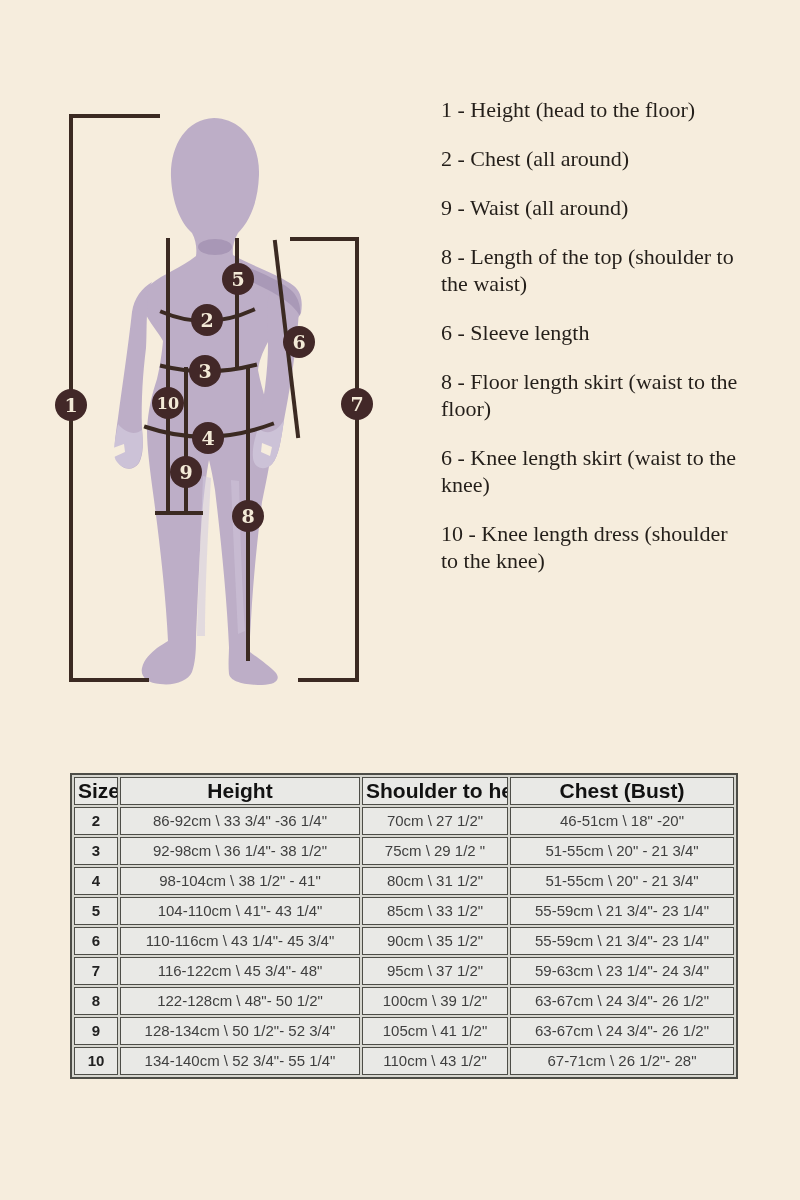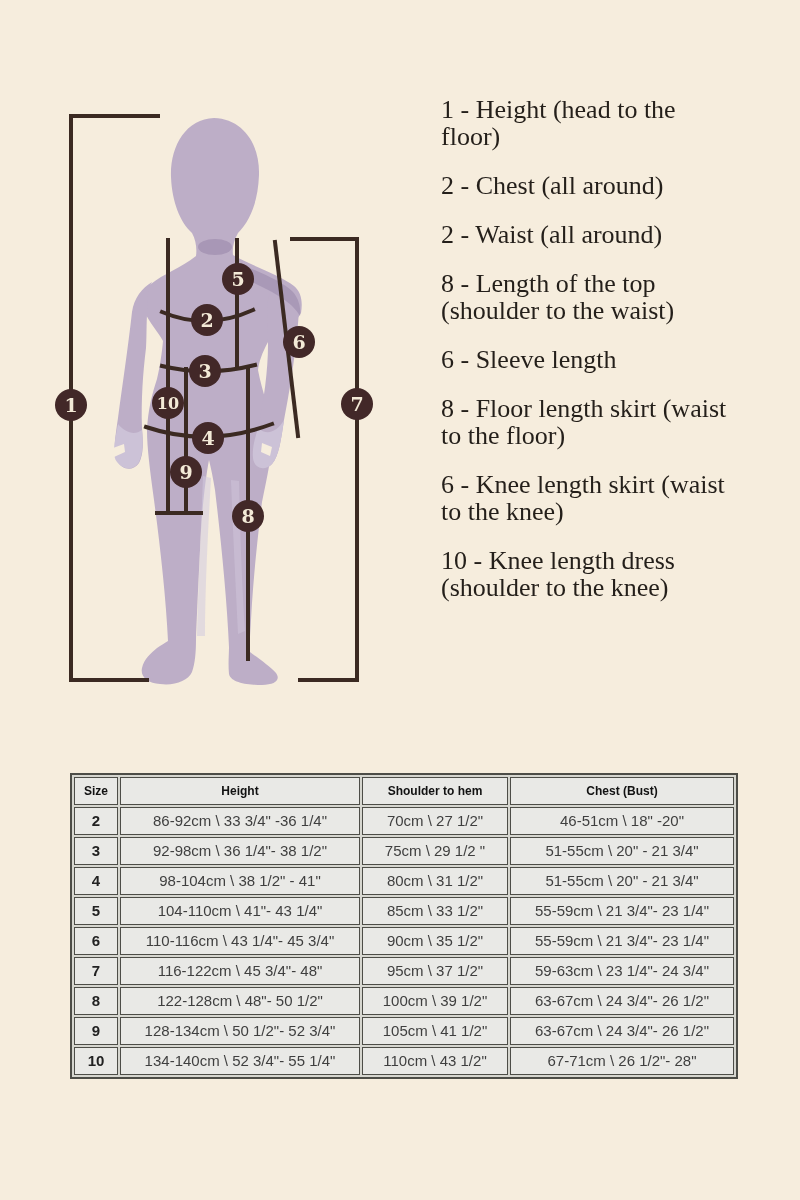--- a/index.html
+++ b/index.html
@@ -12,21 +12,21 @@
   }
   .canvas{position:absolute;left:0;top:0;width:800px;height:1200px;}
 
   
   .figure-svg{position:absolute;left:0;top:0;}
 
   
   .legend{
     position:absolute;left:441px;top:96px;width:300px;
     font-family:"Liberation Serif", serif;
-    font-size:26px;line-height:27px;color:#241f1a;
+    font-size:22px;line-height:27px;color:#241f1a;
   }
   .legend p{margin:0 0 22px 0;}
 
   
   .size-table{
     position:absolute;left:70px;top:773px;
     width:668px;
     border-collapse:separate;
     border-spacing:2px;
     border:2px solid #4d4d47;
@@ -42,21 +42,21 @@
     vertical-align:middle;
     height:27px;
     line-height:26px;
     padding:0 3px;
     font-size:15px;
     color:#3f3f3f;
     white-space:nowrap;
     overflow:hidden;
   }
   .size-table th{
-    font-weight:bold;color:#121212;font-size:12px;margin-left:38px;
+    font-weight:bold;color:#121212;font-size:21px;margin-left:38px;
   }
   .size-table td.size-col{font-weight:bold;color:#222;}
 </style>
 </head>
 <body>
 
 <div class="canvas">
 
   <svg class="figure-svg" width="430" height="760" viewBox="0 0 430 760" aria-hidden="true">
 
@@ -134,21 +134,21 @@
       <g>
         <circle cx="168" cy="403" r="16" fill="#422828"></circle>
         <text x="168" y="403" dominant-baseline="central" font-size="16">10</text>
       </g>
     </g>
   </svg>
 
   <div class="legend">
     <p>1 - Height (head to the floor)</p>
     <p>2 - Chest (all around)</p>
-    <p>2 - Waist (all around)</p>
+    <p>9 - Waist (all around)</p>
     <p>8 - Length of the top (shoulder to the waist)</p>
     <p>6 - Sleeve length</p>
     <p>8 - Floor length skirt (waist to the floor)</p>
     <p>6 - Knee length skirt (waist to the knee)</p>
     <p>10 - Knee length dress (shoulder to the knee)</p>
   </div>
 
   <table class="size-table">
     <colgroup>
       <col style="width:44px">

